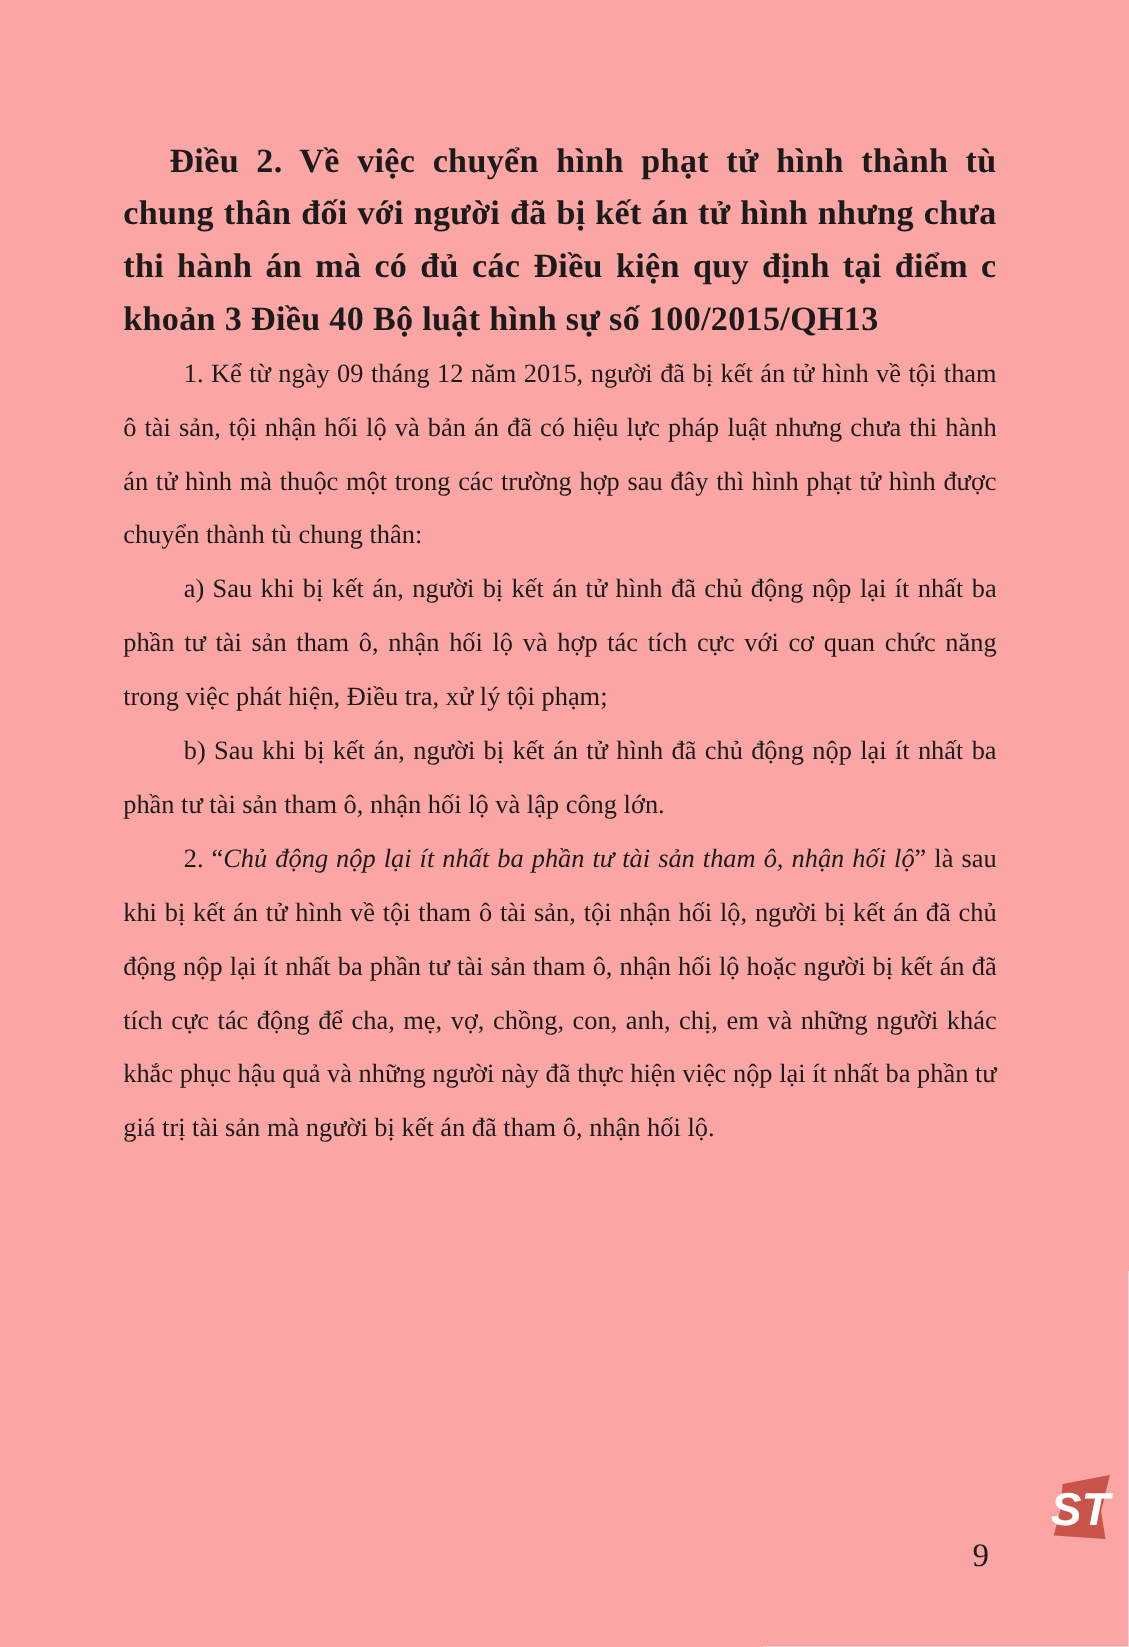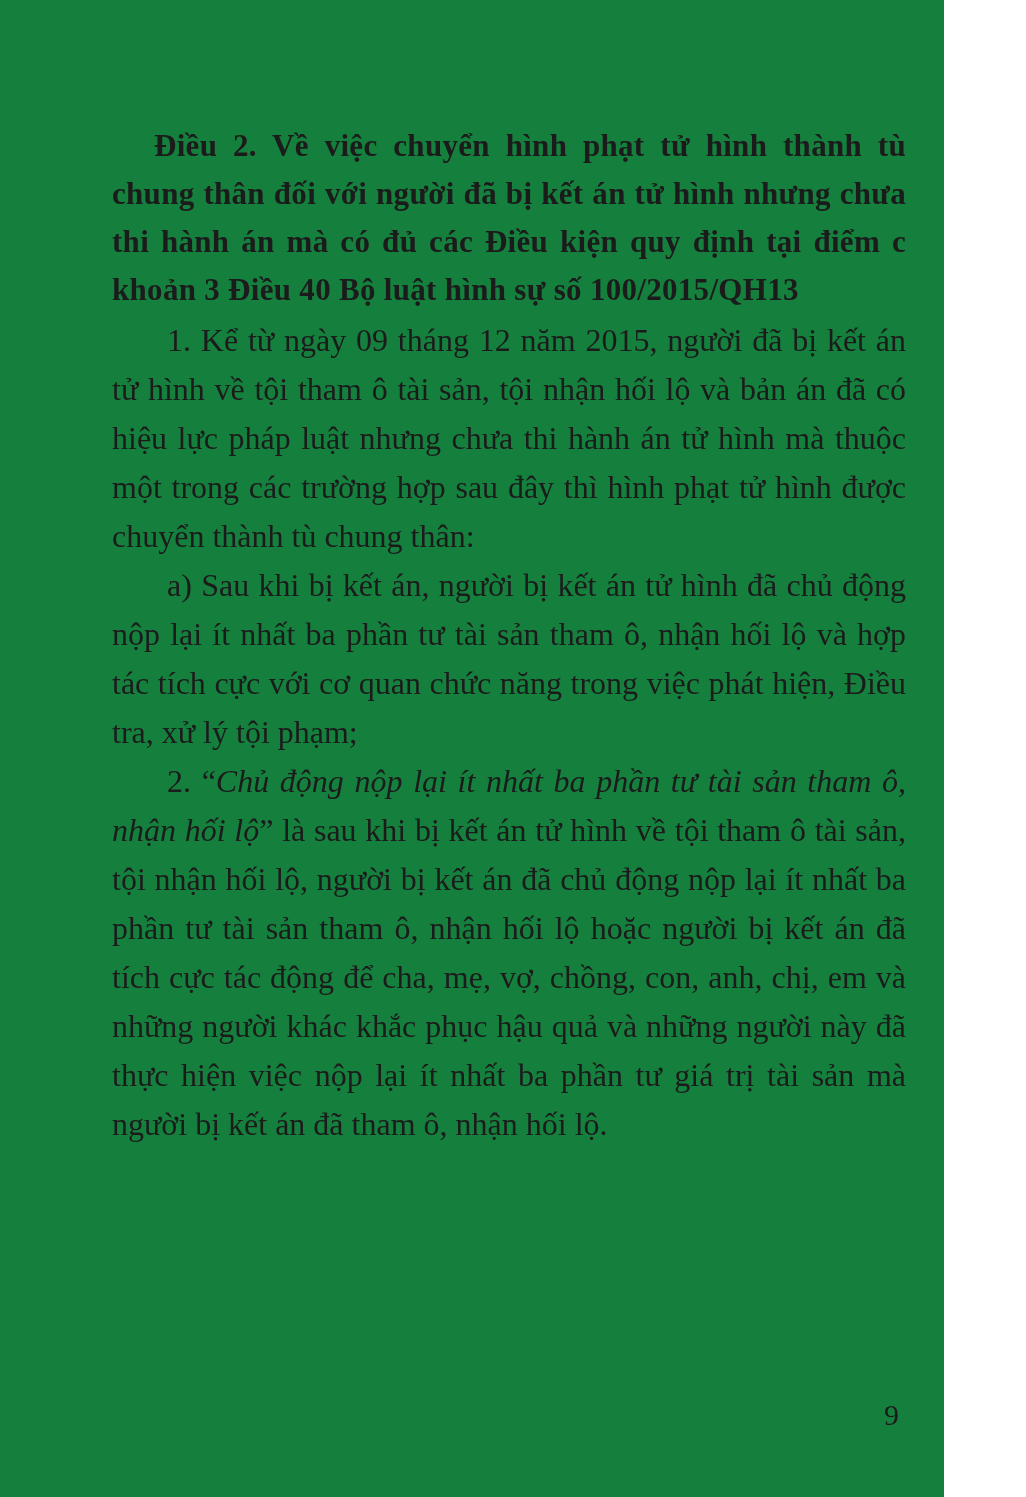--- a/index.html
+++ b/index.html
@@ -2,23 +2,23 @@
 <html lang="vi"><head>
 <meta charset="utf-8">
 <style>
   html, body {
     margin: 0;
     padding: 0;
     background: #ffffff;
   }
   .page {
     position: relative;
-    width: 944px;
+    width: 1026px;
     height: 1497px;
-    background: #15803d;
+    background: #fca5a5;
     color: #1b1b1b;
     font-family: "Liberation Serif", "DejaVu Serif", serif;
     overflow: hidden;
   }
   .content {
     position: absolute;
     left: 112px;
     top: 122px;
     width: 794px;
   }
@@ -26,21 +26,21 @@
     margin: 0 0 2px 0;
     font-size: 31px;
     line-height: 48px;
     font-weight: bold;
     text-align: justify;
     text-indent: 42px;
     letter-spacing: 0.3px;
   }
   .para {
     margin: 0;
-    font-size: 32px;
+    font-size: 24px;
     line-height: 49px;
     text-align: justify;
     text-indent: 55px;
   }
   .para em {
     font-style: italic;
   }
   .page-number {
     position: absolute;
     left: 884px;
@@ -59,20 +59,21 @@
   .logo svg { display: block; }
 </style>
 </head>
 <body>
 
 <div class="page">
   <div class="content">
     <h2 class="heading">Điều 2. Về việc chuyển hình phạt tử hình thành tù chung thân đối với người đã bị kết án tử hình nhưng chưa thi hành án mà có đủ các Điều kiện quy định tại điểm c khoản 3 Điều 40 Bộ luật hình sự số 100/2015/QH13</h2>
     <p class="para">1. Kể từ ngày 09 tháng 12 năm 2015, người đã bị kết án tử hình về tội tham ô tài sản, tội nhận hối lộ và bản án đã có hiệu lực pháp luật nhưng chưa thi hành án tử hình mà thuộc một trong các trường hợp sau đây thì hình phạt tử hình được chuyển thành tù chung thân:</p>
     <p class="para">a) Sau khi bị kết án, người bị kết án tử hình đã chủ động nộp lại ít nhất ba phần tư tài sản tham ô, nhận hối lộ và hợp tác tích cực với cơ quan chức năng trong việc phát hiện, Điều tra, xử lý tội phạm;</p>
+    <p class="para">b) Sau khi bị kết án, người bị kết án tử hình đã chủ động nộp lại ít nhất ba phần tư tài sản tham ô, nhận hối lộ và lập công lớn.</p>
     <p class="para"><span>2. “</span><em>Chủ động nộp lại ít nhất ba phần tư tài sản tham ô, nhận hối lộ</em><span>” là sau khi bị kết án tử hình về tội tham ô tài sản, tội nhận hối lộ, người bị kết án đã chủ động nộp lại ít nhất ba phần tư tài sản tham ô, nhận hối lộ hoặc người bị kết án đã tích cực tác động để cha, mẹ, vợ, chồng, con, anh, chị, em và những người khác khắc phục hậu quả và những người này đã thực hiện việc nộp lại ít nhất ba phần tư giá trị tài sản mà người bị kết án đã tham ô, nhận hối lộ.</span></p>
   </div>
 
   <div class="page-number">9</div>
 
   <div class="logo">
     <svg width="62" height="66" viewBox="0 0 62 66" xmlns="http://www.w3.org/2000/svg">
       <polygon points="15,11 58,3 50,36 54,61 7,58 13,34" fill="#c9544a"></polygon>
       <text x="31" y="48" font-family="Liberation Sans, sans-serif" font-size="42" font-weight="bold" font-style="italic" text-anchor="middle" fill="#ffffff">ST</text>
     </svg>

